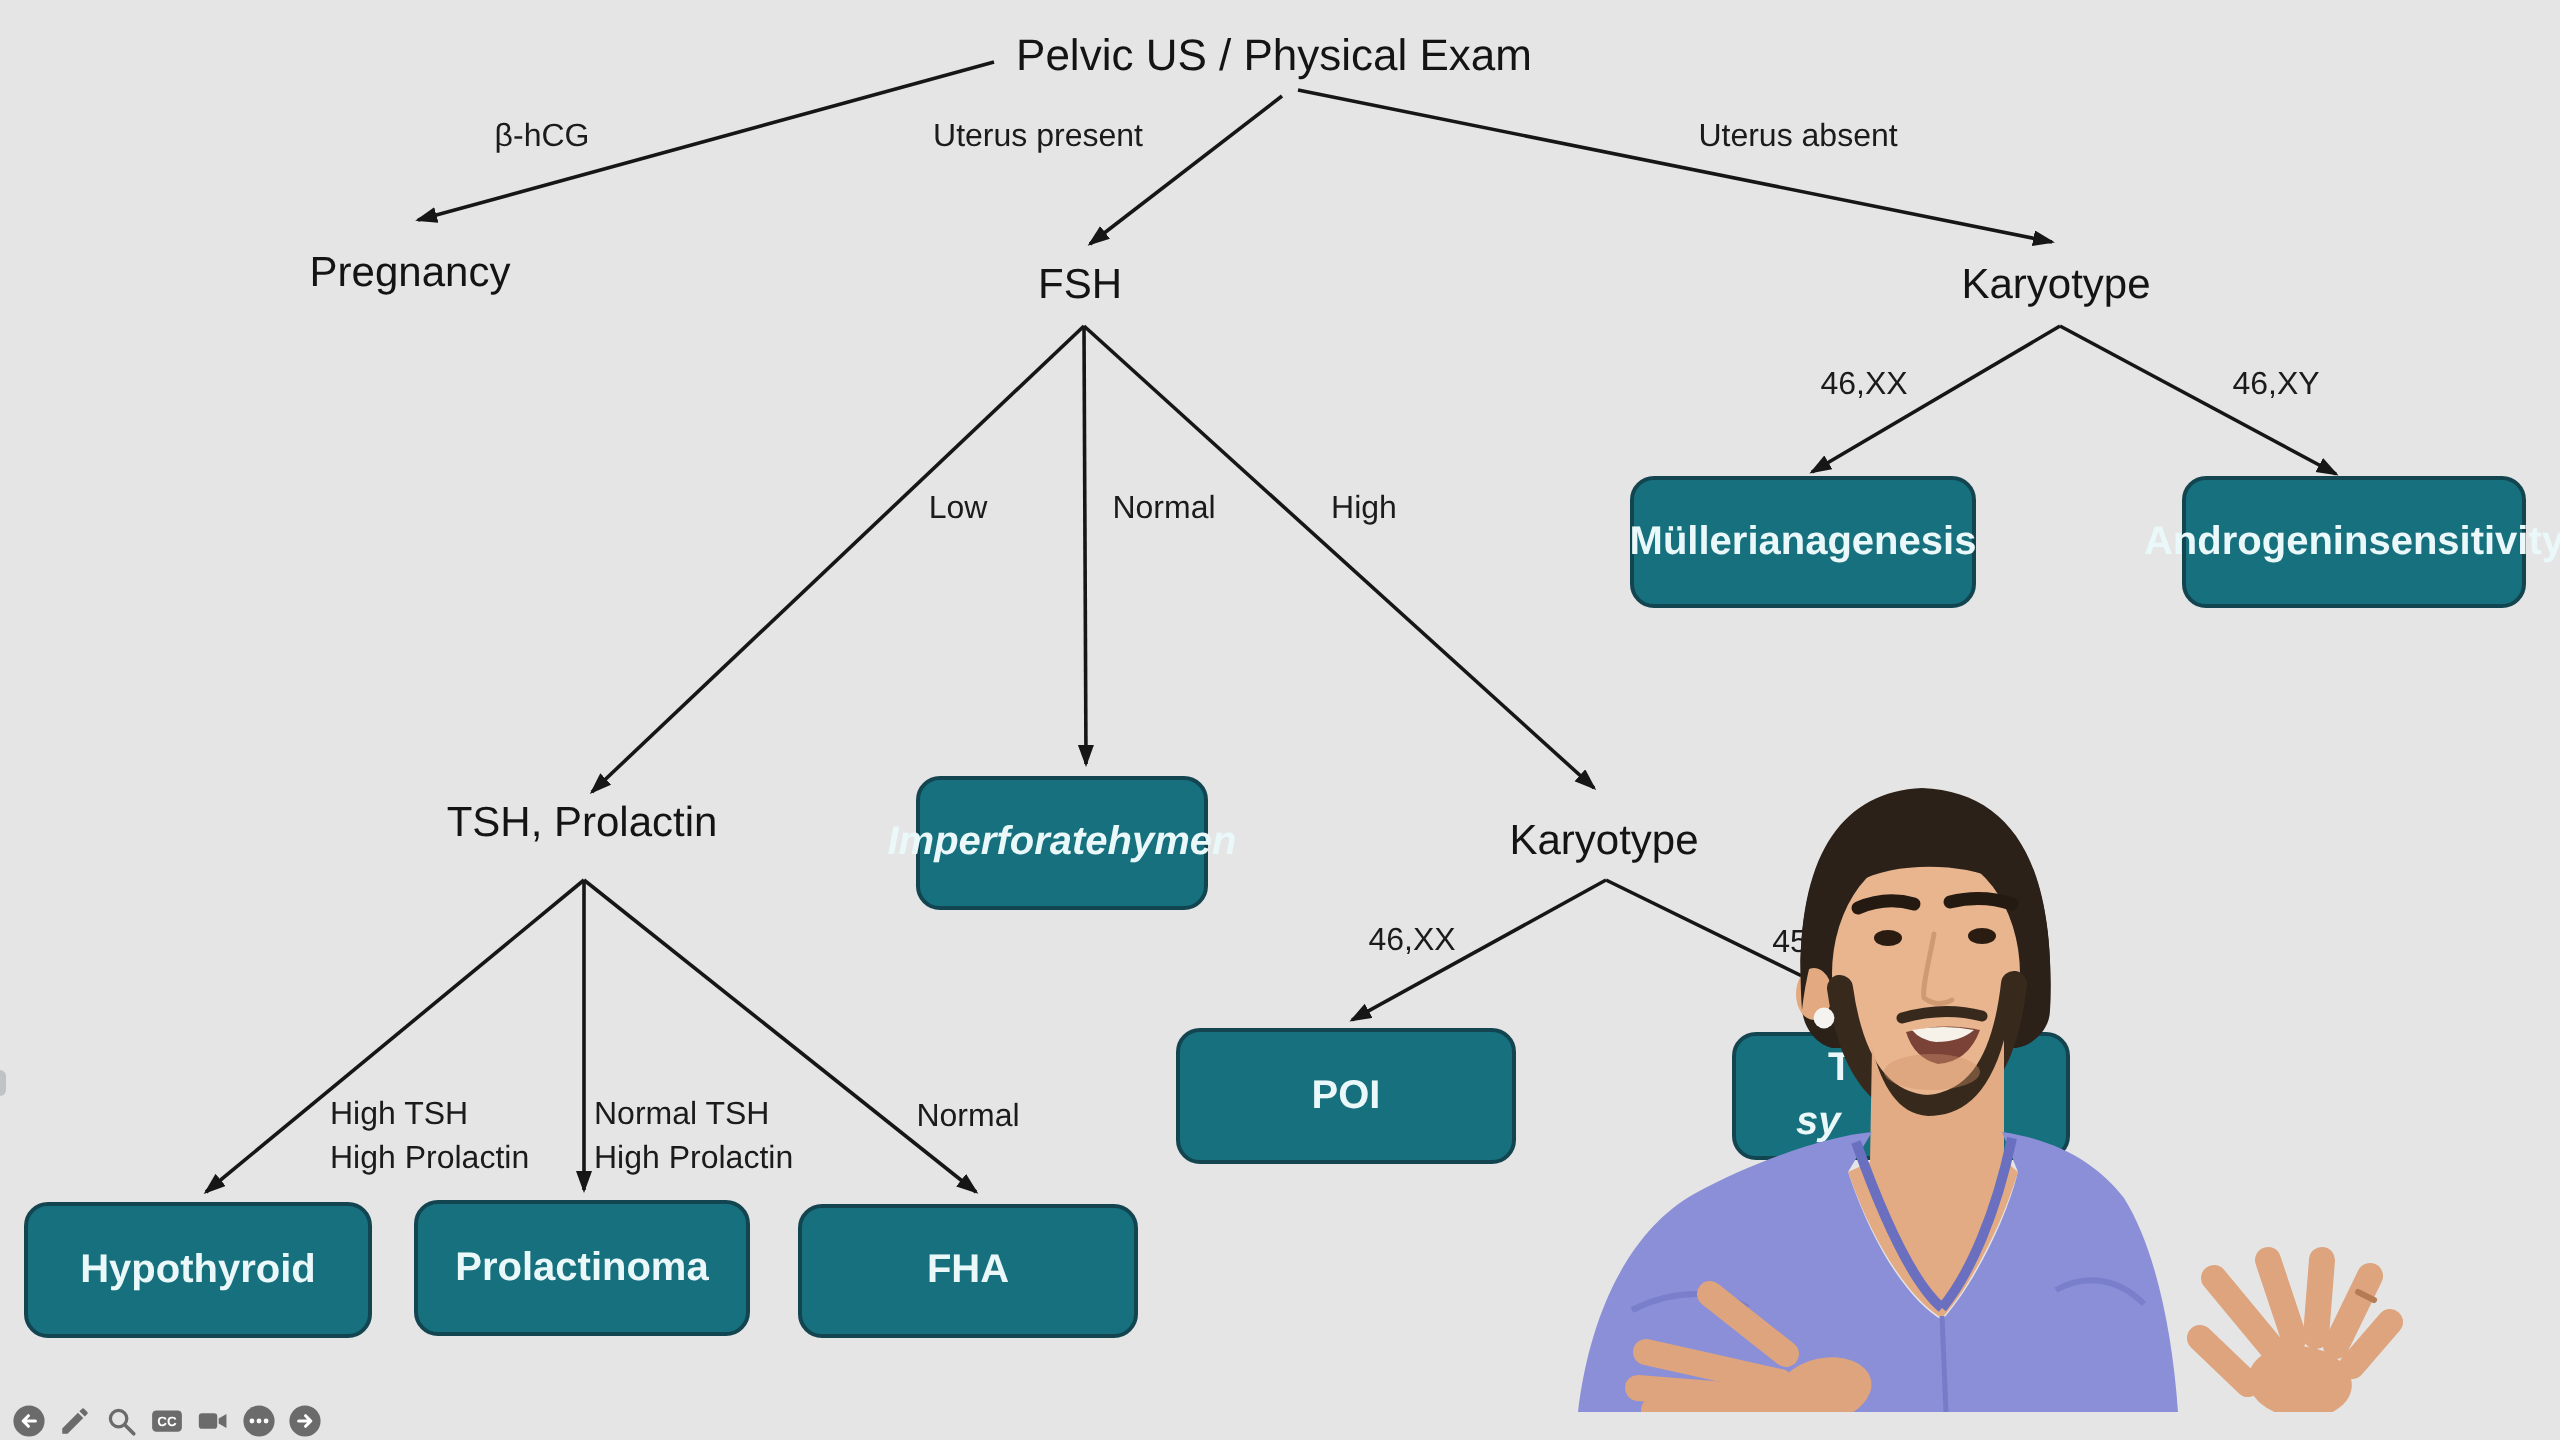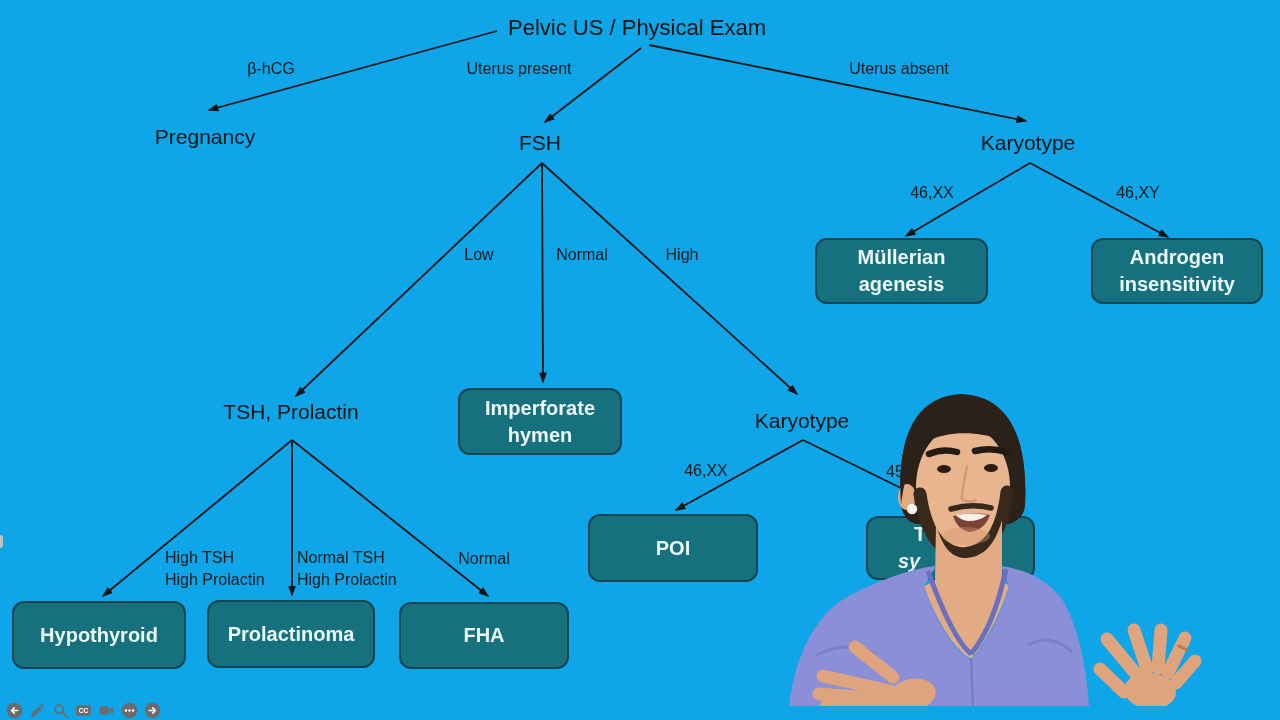--- a/index.html
+++ b/index.html
@@ -1,38 +1,38 @@
 <!DOCTYPE html>
 <html><head>
 <meta charset="utf-8">
 <style>
   html,body { margin:0; padding:0; background:#ffffff; }
   .canvas {
-    position:relative; width:1280px; height:720px; background:#0ea5e9;
+    position:relative; width:1280px; height:720px; background:#e5e5e5;
     font-family:"Liberation Sans", sans-serif; overflow:hidden;
   }
   svg.overlay { position:absolute; left:0; top:0; }
   .lbl {
     position:absolute; transform:translate(-50%,-50%);
     font-size:21px; color:#141414; white-space:nowrap;
   }
   .lbl.title { font-size:22px; }
   .elbl {
     position:absolute; transform:translate(-50%,-50%);
     font-size:16px; color:#1b1b1b; white-space:nowrap;
   }
   .elbl-block {
     position:absolute; font-size:16px; color:#1b1b1b;
     line-height:22px; white-space:nowrap;
   }
   .elbl-block span { display:block; }
   .box {
     position:absolute; background:#17707e; border:2.5px solid #134551;
     border-radius:12px; color:#eaf8f9; box-sizing:border-box;
-    display:flex; flex-direction:column; justify-content:center;
+    display:flex; align-items:center; justify-content:center;
     font-size:20px; font-weight:bold; line-height:27px; text-align:center;
   }
   .box .frag { position:absolute; font-size:20px; font-weight:bold; line-height:20px; }
   .toolbar { position:absolute; left:6px; top:702px; display:flex; gap:6px; }
   .toolbar .icon { width:17px; height:17px; display:block; cursor:pointer; }
   .edge-mark {
     position:absolute; left:0; top:535px; width:3px; height:13px;
     background:#c0c3c5; border-radius:0 3px 3px 0;
   }
 </style>
@@ -91,21 +91,21 @@
   <div class="elbl" style="left:484px; top:559px;">Normal</div>
 
   <div class="box" style="left:815px; top:238px; width:173px; height:66px;">
     <span>Müllerian</span>
     <span>agenesis</span>
   </div>
   <div class="box" style="left:1091px; top:238px; width:172px; height:66px;">
     <span>Androgen</span>
     <span>insensitivity</span>
   </div>
-  <div class="box" style="left:458px; top:388px; width:164px; height:67px;">
+  <div class="box" style="left:458px; top:388px; width:146px; height:67px;font-style:italic;">
     <span>Imperforate</span>
     <span>hymen</span>
   </div>
   <div class="box" style="left:588px; top:514px; width:170px; height:68px;">
     <span>POI</span>
   </div>
   <div class="box" style="left:866px; top:516px; width:169px; height:64px;">
     <span class="frag" style="left:46px; top:6px;">T</span>
     <span class="frag" style="left:30px; top:33px;font-style:italic;">sy</span>
   </div>

